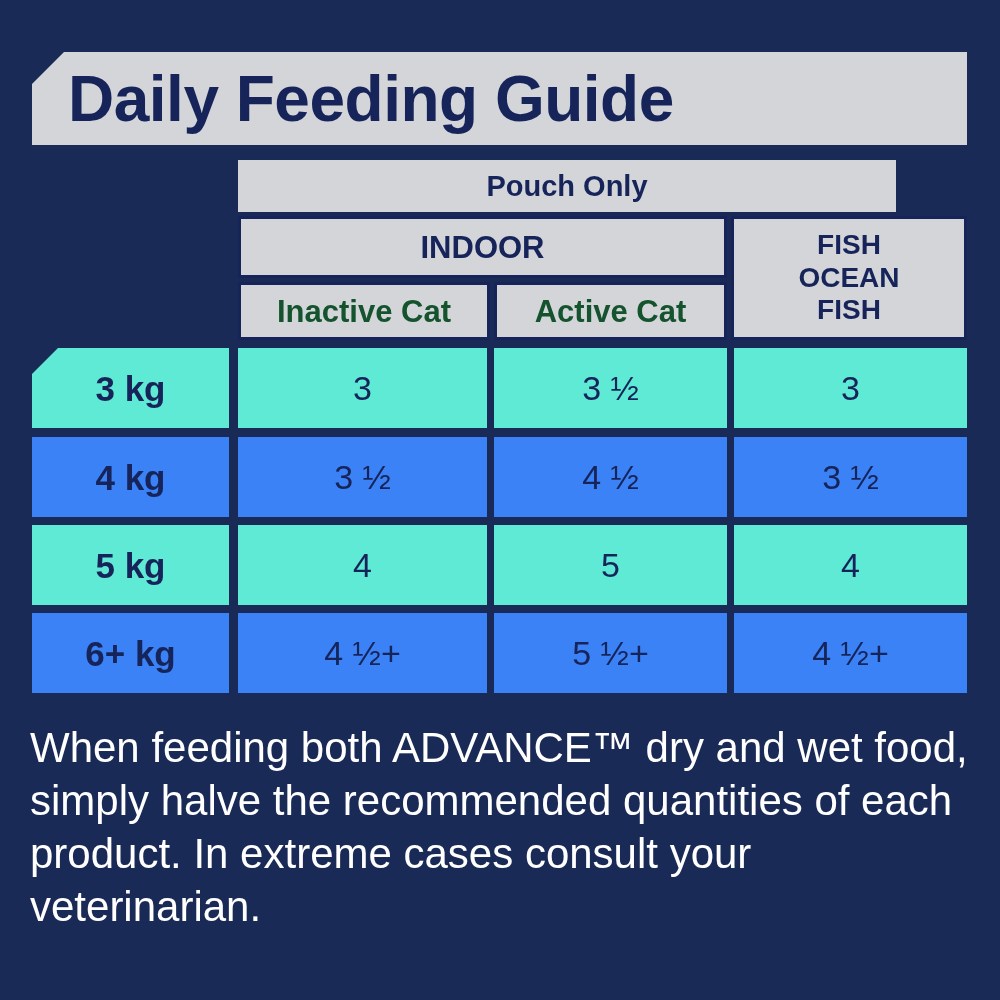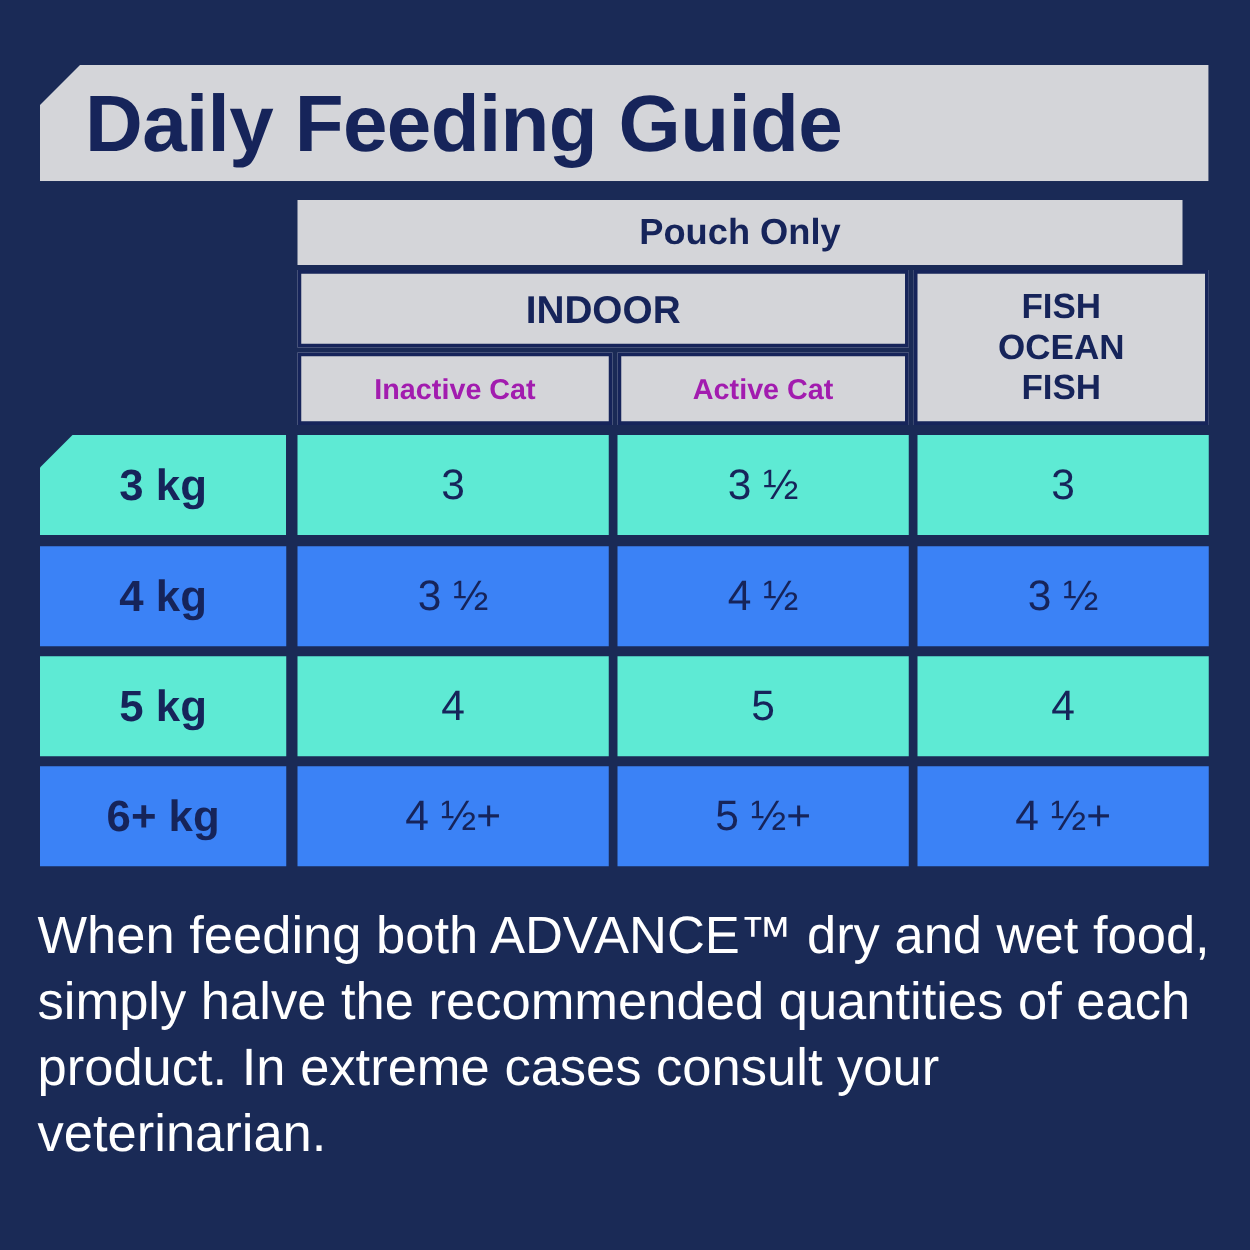--- a/index.html
+++ b/index.html
@@ -74,21 +74,21 @@
     color: #16245a;
     font-size: 30px;
     font-weight: bold;
     line-height: 1.12;
   }
 
   .hdr-pouch {
     position: absolute;
     left: 206px;
     top: 0;
-    width: 708px;
+    width: 658px;
     height: 52px;
     background: #d4d5d9;
     display: flex;
     align-items: center;
     justify-content: center;
   }
   .hdr-pouch .lbl {
     color: #16245a;
     font-size: 29px;
     font-weight: bold;
@@ -156,22 +156,22 @@
     width: 233px;
     height: 58px;
     background: #d4d5d9;
     border: 3px solid #16245a;
     box-sizing: border-box;
     display: flex;
     align-items: center;
     justify-content: center;
   }
   .hdr-inactive .lbl, .hdr-active .lbl {
-    color: #a21caf;
-    font-size: 23px;
+    color: #14532d;
+    font-size: 31px;
     font-weight: bold;
     line-height: 1;
   }
 
   
   .row {
     position: absolute;
     left: 0;
     width: 935px;
     height: 80px;

